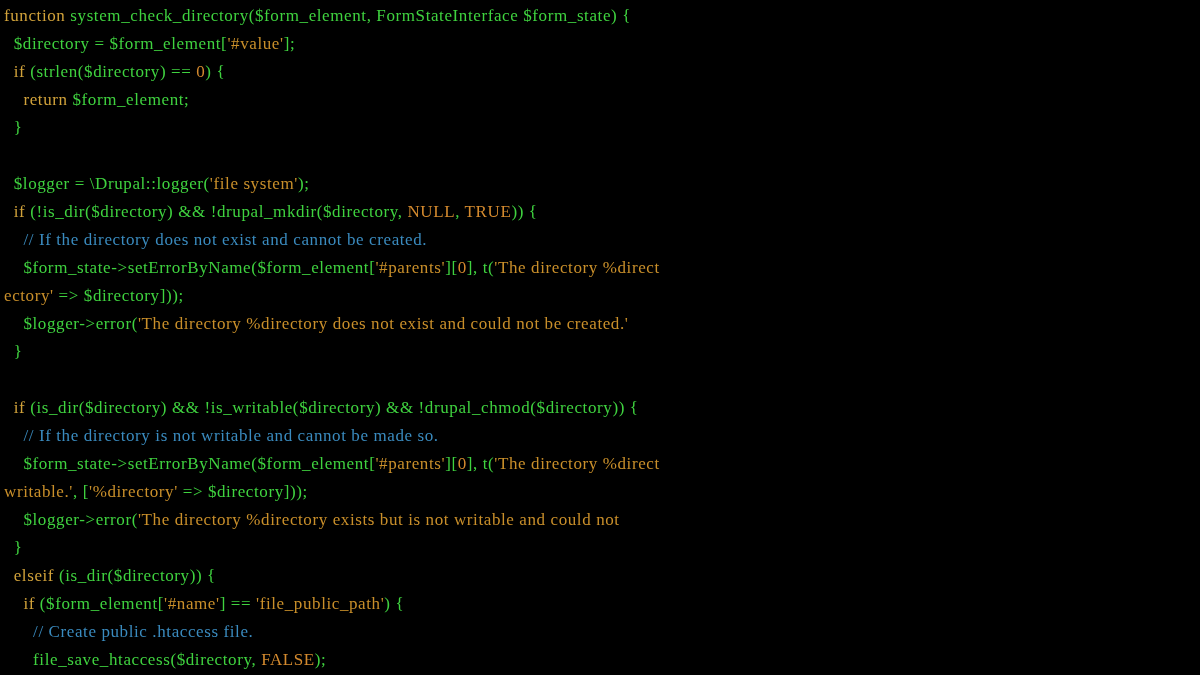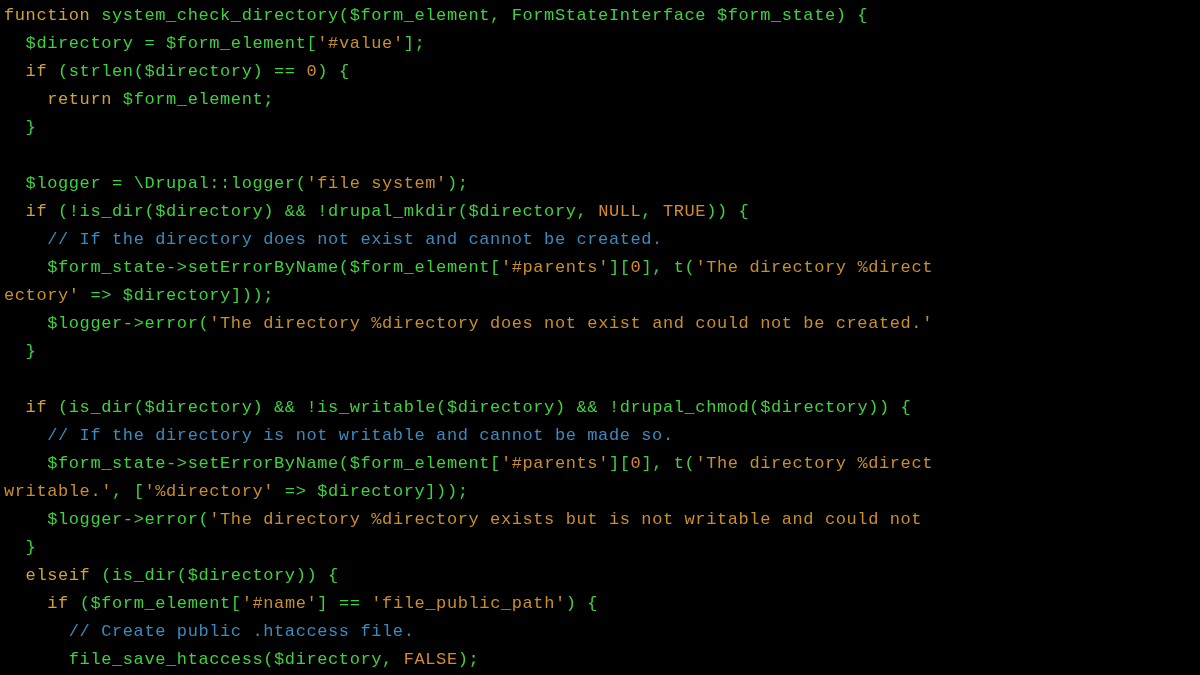--- a/index.html
+++ b/index.html
@@ -1,19 +1,19 @@
 <!DOCTYPE html>
 <html><head>
 <meta charset="utf-8">
 <style>
   html,body{margin:0;padding:0;background:#000;width:1200px;height:675px;overflow:hidden}
   pre.code{
     margin:0;
     padding:2px 4px 0 4px;
-    font-family:Liberation Mono, monospace;
+    font-family:Liberation Serif, serif;
     font-size:17px;
     line-height:28px;
     letter-spacing:0.6px;
     white-space:pre;
     color:#3fd23f;
   }
   .kw   {color:#d1a23a;}   
   .fn   {color:#3fd23f;}   
   .var  {color:#3fd23f;}   
   .str  {color:#c98f2a;}   

